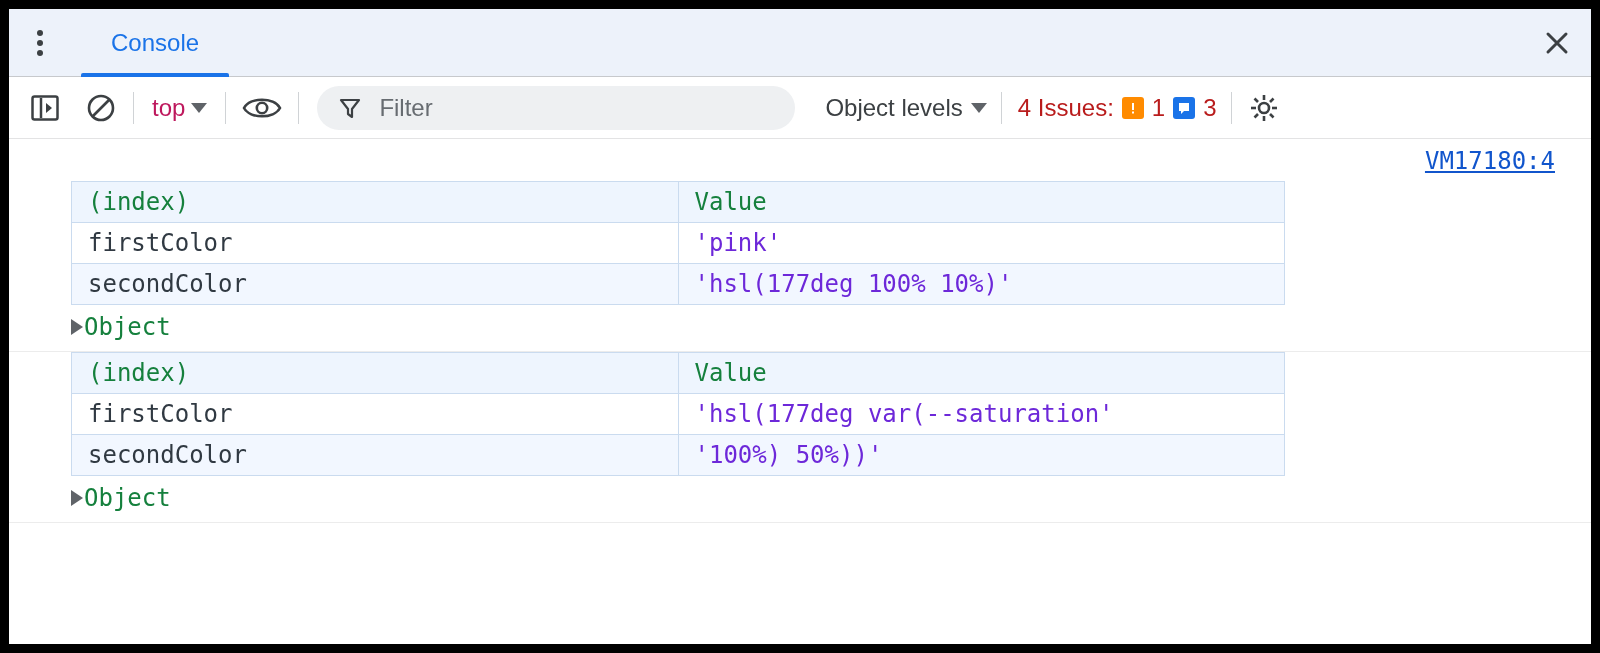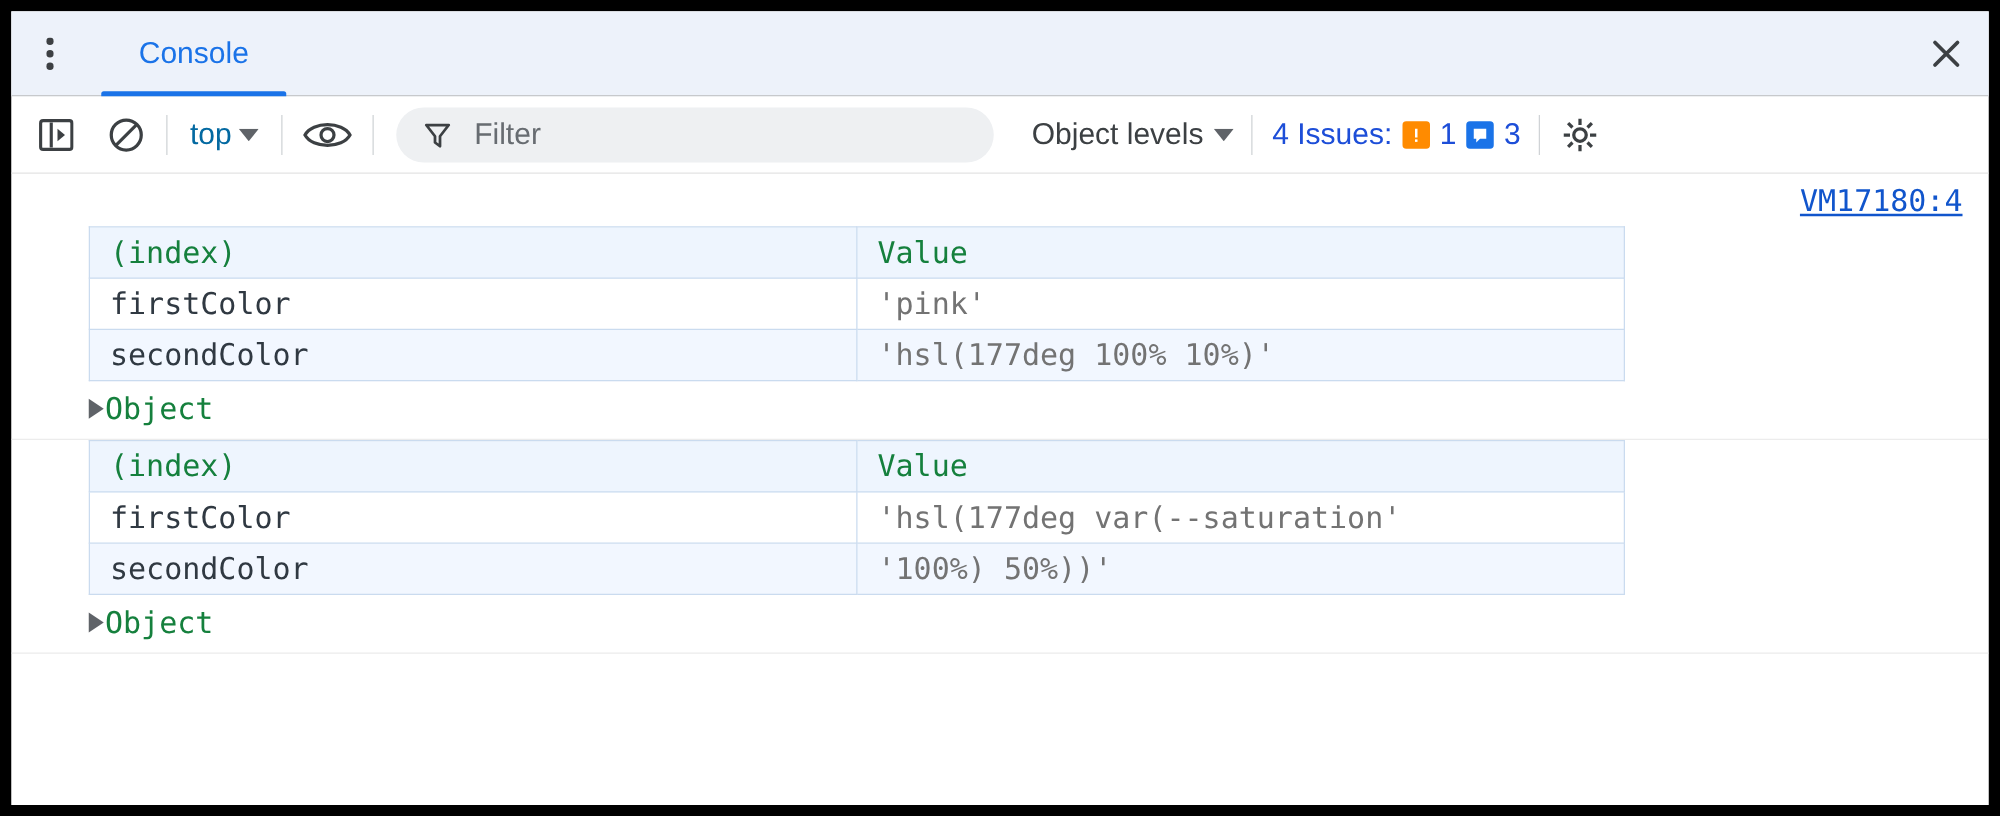--- a/index.html
+++ b/index.html
@@ -76,21 +76,21 @@
   .tb-icon {
     width: 36px; height: 36px;
     display: flex; align-items: center; justify-content: center;
     color: #3c4043;
     cursor: pointer;
   }
   .tb-icon + .tb-icon { margin-left: 10px; }
   .context-select {
     display: flex; align-items: center;
     gap: 6px;
-    color: #0369a1;
+    color: #be185d;
     cursor: pointer;
     padding: 0 4px;
     font-size: 24px;
   }
   .filter-pill {
     display: flex; align-items: center;
     background: #eef0f2;
     border-radius: 999px;
     height: 44px;
     padding: 0 22px;
@@ -106,42 +106,42 @@
   .filter-pill input::placeholder { color: #676c71; }
   .levels {
     display: flex; align-items: center; gap: 8px;
     color: #3c4043;
     cursor: pointer;
     margin-left: 30px;
     white-space: nowrap;
   }
   .issues {
     display: flex; align-items: center; gap: 8px;
-    color: #1d4ed8;
+    color: #b91c1c;
     margin-left: 2px;
     white-space: nowrap;
   }
   .badge {
     width: 22px; height: 22px;
     border-radius: 3px;
     display: inline-flex; align-items: center; justify-content: center;
   }
   .badge.warn { background: #ff8b00; }
   .badge.info { background: #1a73e8; }
 
   
   .logs {
     flex: 1;
     overflow: hidden;
     font-family: "Menlo", "Consolas", monospace;
     font-size: 24px;
   }
   .log-block {
     border-bottom: 1px solid #ececec;
-    padding: 0 1px 10px 0;
+    padding: 0 16px 10px 0;
   }
   .source-row {
     display: flex; justify-content: flex-end;
     padding: 8px 20px 6px 0;
   }
   .source-link {
     color: #1155cc;
     text-decoration: underline;
     cursor: pointer;
   }
@@ -158,21 +158,21 @@
     padding: 6px 16px;
     font-weight: normal;
   }
   .dt-table thead th {
     background: #eef5fe;
     color: #15803d;
     font-family: "Menlo", "Consolas", monospace;
   }
   .dt-table tbody tr:nth-child(odd) td { background: #ffffff; }
   .dt-table tbody tr:nth-child(even) td { background: #f2f7ff; }
-  .dt-table td.val, .dt-table td.val span { color: #737373; }
+  .dt-table td.val, .dt-table td.val span { color: #6d28d9; }
 
   .obj-row {
     display: flex; align-items: center;
     gap: 1px;
     padding: 8px 0 0 62px;
     font-family: "Menlo","Consolas",monospace;
     color: #15803d;
     cursor: pointer;
   }
   .tri {

